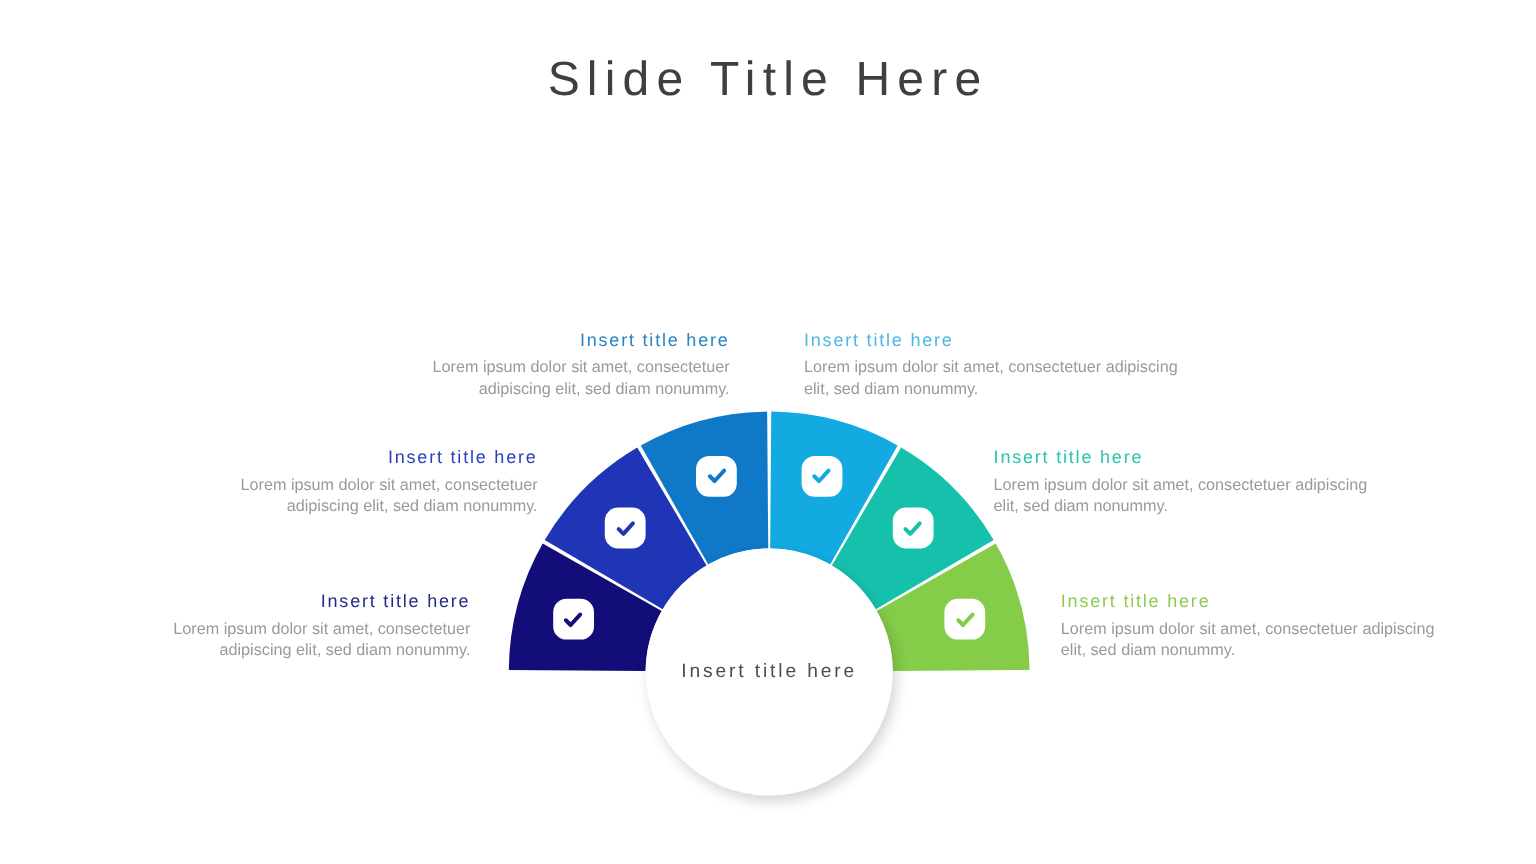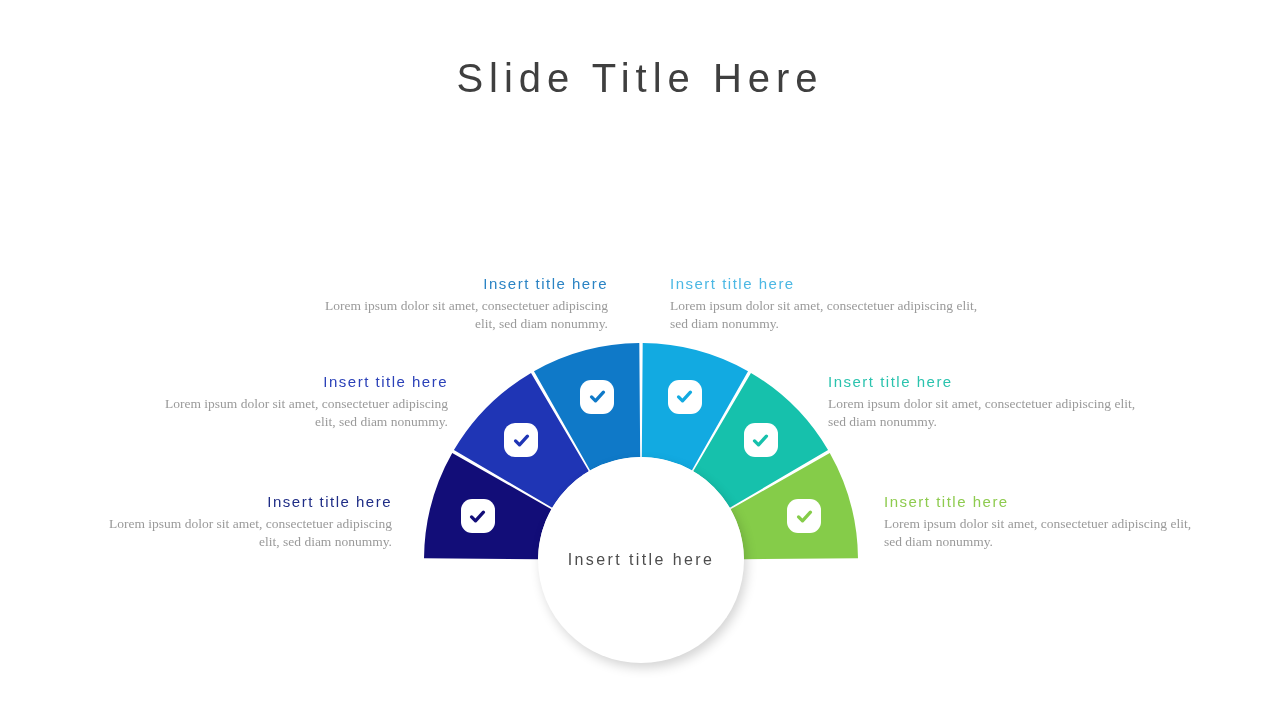--- a/index.html
+++ b/index.html
@@ -19,21 +19,20 @@
   #slide-title {
     position: absolute;
     left: 0; top: 44px;
     width: 1280px;
     text-align: center;
     font-size: 40px;
     font-weight: 400;
     letter-spacing: 6px;
     color: #3f3f3f;
     white-space: nowrap;
-    margin-top: 12px;
   }
 
   
   #diagram {
     position: absolute;
     left: 0; top: 0;
     width: 1280px; height: 720px;
     pointer-events: none;
   }
   #diagram svg { display: block; }
@@ -82,21 +81,20 @@
     font-size: 15px;
     letter-spacing: 1.5px;
     line-height: 1.45;
     margin-bottom: 2px;
     white-space: nowrap;
   }
   .callout-body {
     font-size: 13.5px;
     color: #9a9a9a;
     line-height: 1.32;
-    font-family: Liberation Serif, serif;
   }
 
   
   #callout-1 { left: 92px;  top: 491px; }
   #callout-2 { left: 148px; top: 371px; }
   #callout-3 { left: 308px; top: 273px; }
   #callout-4 { left: 670px; top: 273px; }
   #callout-5 { left: 828px; top: 371px; }
   #callout-6 { left: 884px; top: 491px; }
 

